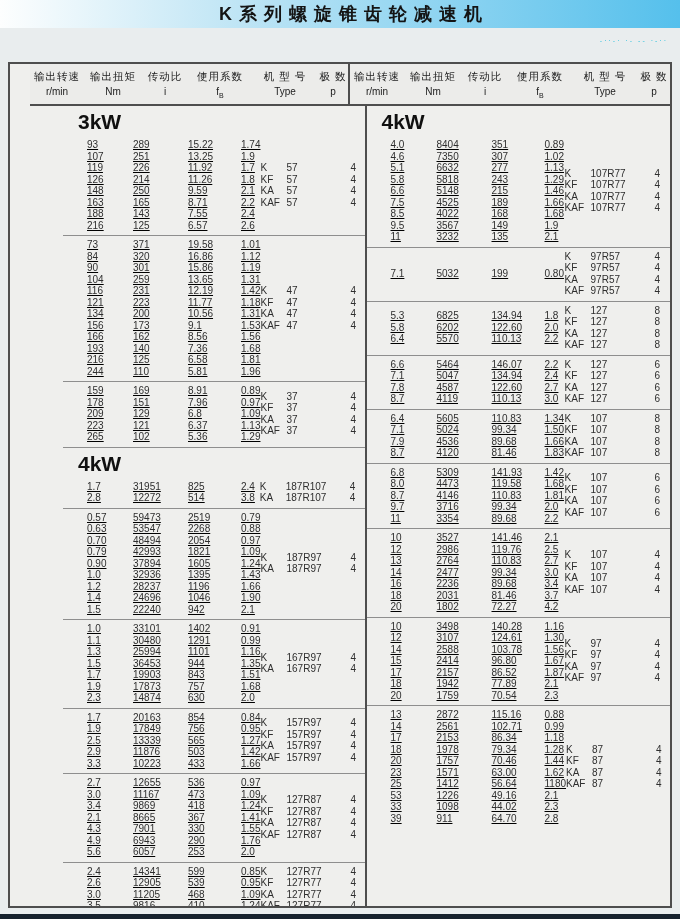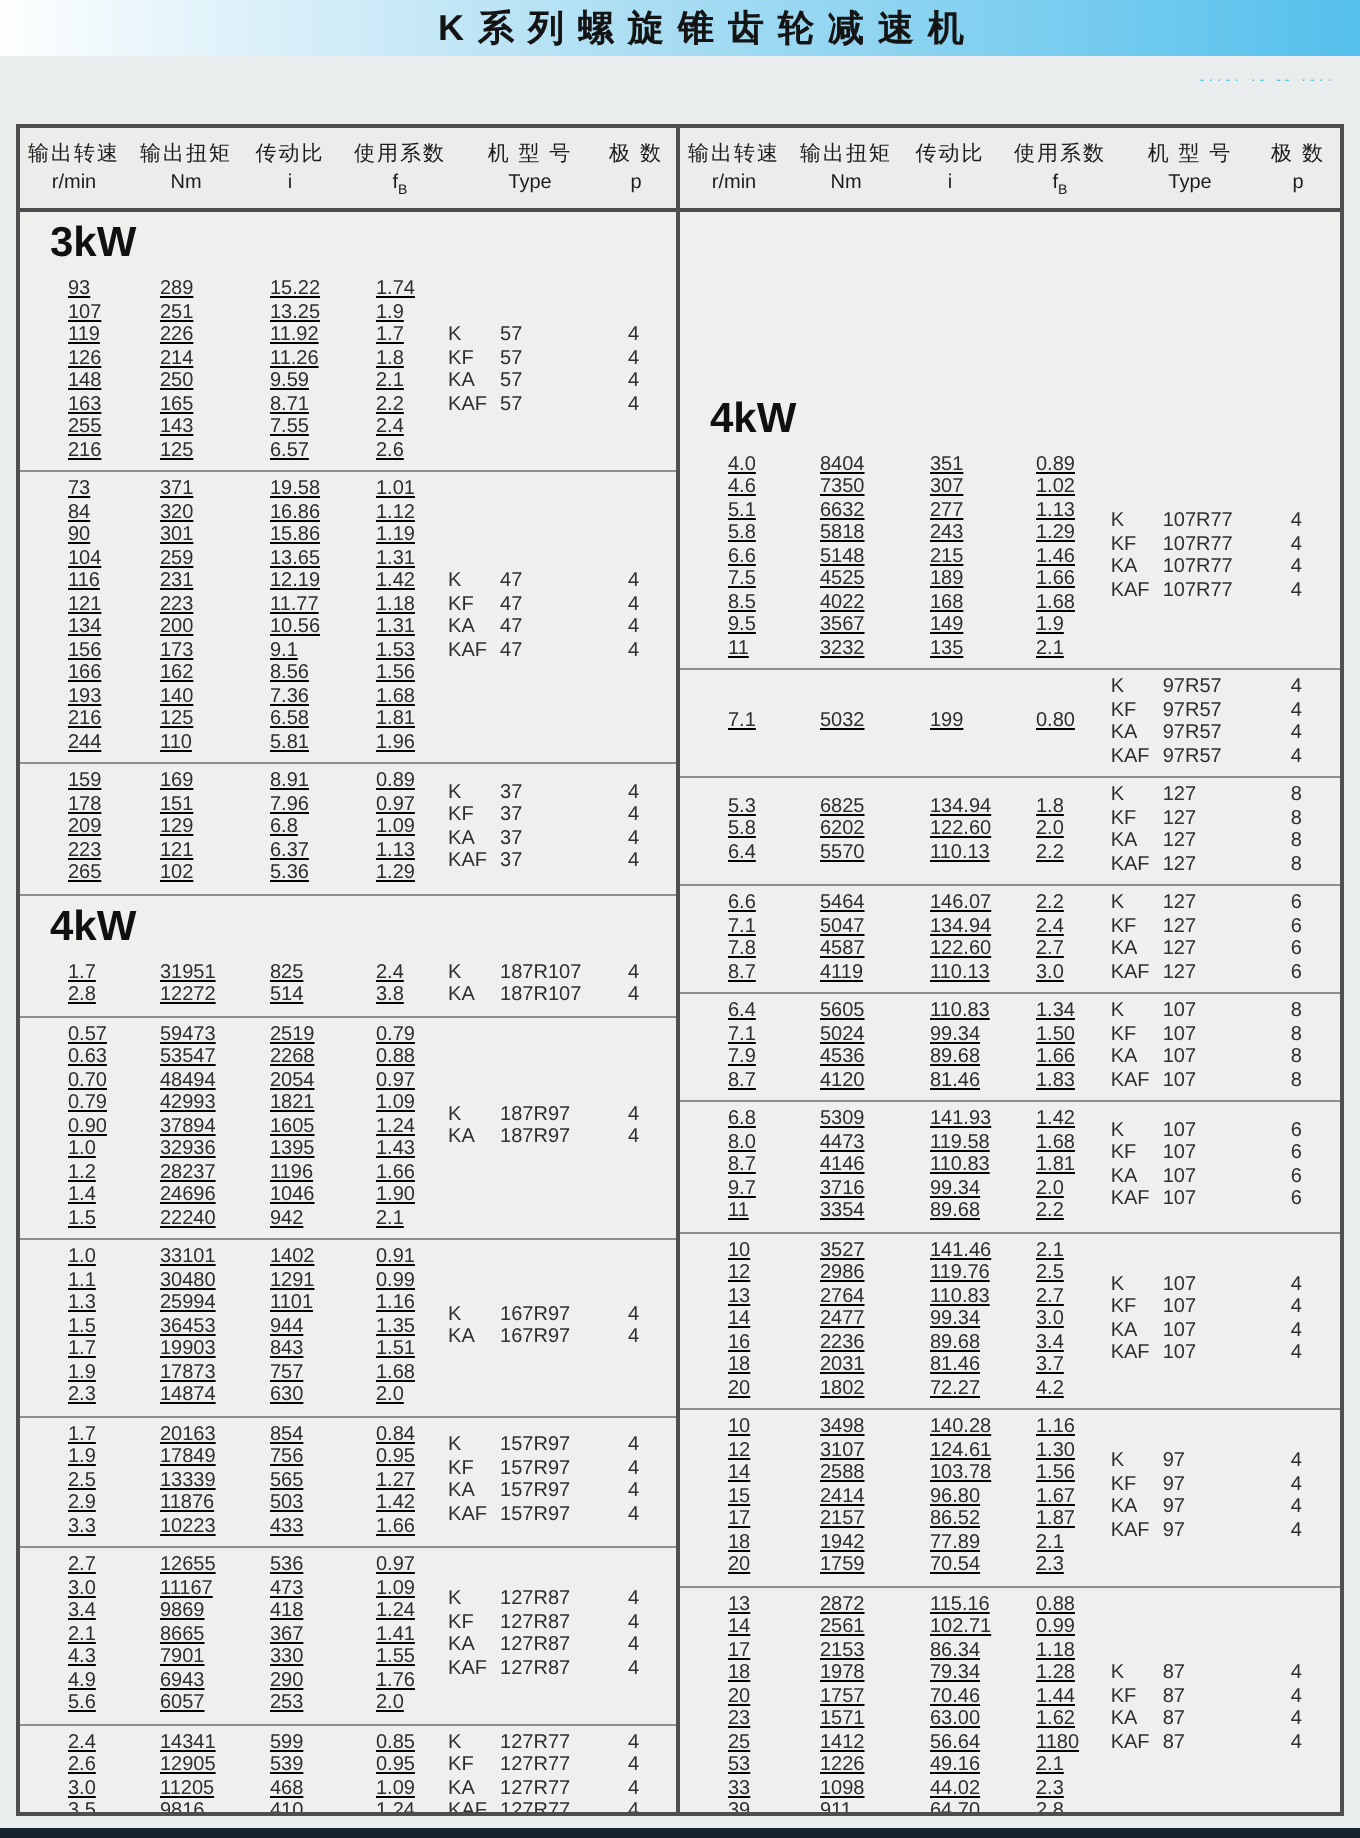--- a/index.html
+++ b/index.html
@@ -17,34 +17,34 @@
     font-size:18px; font-weight:bold; letter-spacing:7px; color:#141414;
     white-space:nowrap;
   }
   .watermark {
     position:absolute; top:37px; right:12px;
     color:#35c3dd; font-size:7px; letter-spacing:2px;
   }
   .spec-table {
     position:absolute; left:8px; right:8px; top:62px; bottom:11px;
     border:2px solid #4e4e4e; background:#efefed;
-    display:flex; flex-direction:column; overflow:hidden;
+    display:flex; flex-direction:column; overflow:hidden;padding-left:20px;
   }
   .thead { display:flex; border-bottom:2px solid #4e4e4e; background:#ececea; }
   .thead-half {
     width:50%; box-sizing:border-box;
     display:grid; grid-template-columns:54px 58px 46px 64px 66px auto;
     padding:6px 0 5px 0;
   }
   .thead-half.left { border-right:2px solid #4e4e4e; }
   .hcell { text-align:center; }
   .hlabel { font-size:10.5px; color:#1c1c1c; letter-spacing:1px; white-space:nowrap; }
   .hunit  { font-size:10px; color:#1c1c1c; margin-top:2px; }
   .hunit sub { font-size:7px; }
-  .tbody { flex:1; display:flex; align-items:flex-end; }
+  .tbody { flex:1; display:flex; align-items:flex-start;margin-left:33px; }
   .col-half { width:50%; box-sizing:border-box; display:flex; flex-direction:column; }
   .col-half.left { border-right:2px solid #4e4e4e; }
   .section-heading {
     font-size:21px; font-weight:bold; color:#101010;
     line-height:22px; padding:5px 0 3px 15px;
   }
   .block { display:flex; align-items:center; padding:3px 0 4px 0; }
   .sep { border-top:1px solid #8e8e8e; }
   .rows { width:216px; box-sizing:border-box;text-decoration:underline; }
   .data-row { display:grid; grid-template-columns:46px 55px 53px auto; padding-left:24px; }
@@ -154,21 +154,21 @@
               <span class="cell">9.59</span>
               <span class="cell">2.1</span>
             </div>
             <div class="data-row">
               <span class="cell">163</span>
               <span class="cell">165</span>
               <span class="cell">8.71</span>
               <span class="cell">2.2</span>
             </div>
             <div class="data-row">
-              <span class="cell">255</span>
+              <span class="cell">188</span>
               <span class="cell">143</span>
               <span class="cell">7.55</span>
               <span class="cell">2.4</span>
             </div>
             <div class="data-row">
               <span class="cell">216</span>
               <span class="cell">125</span>
               <span class="cell">6.57</span>
               <span class="cell">2.6</span>
             </div>

